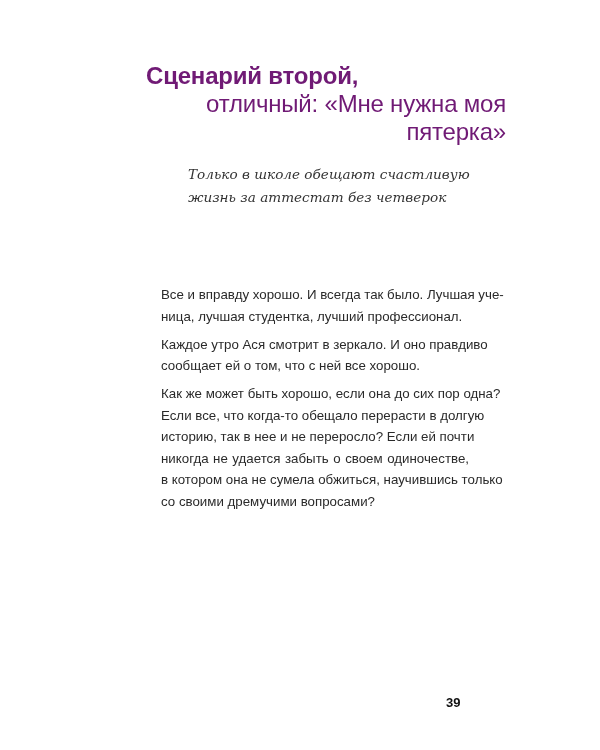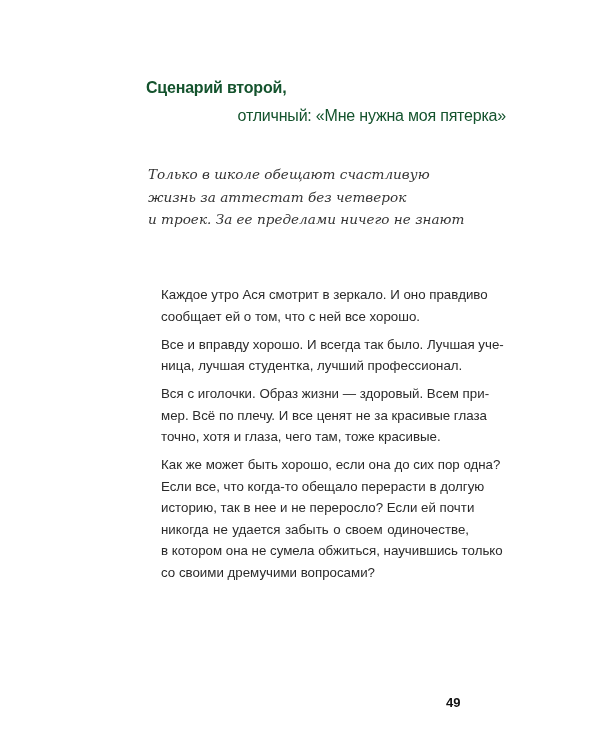--- a/index.html
+++ b/index.html
@@ -1,63 +1,57 @@
 <!DOCTYPE html>
 <html><head>
 <meta charset="utf-8">
 <style>
   html, body { margin: 0; padding: 0; background: #ffffff; }
   body { width: 600px; height: 750px; position: relative; overflow: hidden; color: #1a1a1a; }
   .page { position: absolute; left: 0; top: 0; width: 600px; height: 750px; background: #fff; }
-  .title { position: absolute; left: 146px; top: 74px; width: 360px; font-family: "Liberation Sans", sans-serif; font-size: 16px; line-height: 28px; color: #14532d; }
+  .title { position: absolute; left: 146px; top: 62px; width: 360px; font-family: "Liberation Sans", sans-serif; font-size: 24px; line-height: 28px; color: #701a75; }
   .title .t1 { font-weight: bold; display: block; letter-spacing: -0.2px; }
   .title .t2 { font-weight: normal; display: block; letter-spacing: -0.2px; text-align: right; }
   .epigraph { position: absolute; left: 148px; top: 163px; width: 270px; font-family: "DejaVu Serif", serif; font-style: italic; font-size: 13.6px; line-height: 22.5px; color: #333; }
-  .epigraph span { display: block; white-space: nowrap; }
+  .epigraph span { display: block; white-space: nowrap; margin-left: 40px; }
   .body { position: absolute; left: 161px; top: 284px; width: 308px; font-family: "Liberation Sans", sans-serif; font-size: 13.3px; line-height: 21.5px; color: #2a2a2a; }
   .para { margin: 0 0 6.5px 0; }
   .para span { display: block; white-space: nowrap; text-align: justify; text-align-last: justify; }
   .para span.last { text-align-last: left; }
   .pagenum { position: absolute; left: 446px; top: 695px; font-family: "Liberation Sans", sans-serif; font-weight: bold; font-size: 13px; color: #111; }
 </style>
 </head>
 <body>
 
 <div class="page">
   <div class="title">
     <span class="t1">Сценарий второй,</span>
     <span class="t2">отличный: «Мне нужна моя пятерка»</span>
   </div>
 
   <div class="epigraph">
     <span>Только в школе обещают счастливую</span>
     <span>жизнь за аттестат без четверок</span>
-    <span>и троек. За ее пределами ничего не знают</span>
   </div>
 
   <div class="body">
-    <div class="para">
-      <span>Каждое утро Ася смотрит в зеркало. И оно правдиво</span>
-      <span class="last">сообщает ей о том, что с ней все хорошо.</span>
-    </div>
     <div class="para">
       <span>Все и вправду хорошо. И всегда так было. Лучшая уче-</span>
       <span class="last">ница, лучшая студентка, лучший профессионал.</span>
     </div>
     <div class="para">
-      <span>Вся с иголочки. Образ жизни — здоровый. Всем при-</span>
-      <span>мер. Всё по плечу. И все ценят не за красивые глаза</span>
-      <span class="last">точно, хотя и глаза, чего там, тоже красивые.</span>
+      <span>Каждое утро Ася смотрит в зеркало. И оно правдиво</span>
+      <span class="last">сообщает ей о том, что с ней все хорошо.</span>
     </div>
     <div class="para">
       <span>Как же может быть хорошо, если она до сих пор одна?</span>
       <span>Если все, что когда-то обещало перерасти в долгую</span>
       <span>историю, так в нее и не переросло? Если ей почти</span>
       <span>никогда не удается забыть о своем одиночестве,</span>
       <span>в котором она не сумела обжиться, научившись только</span>
       <span class="last">со своими дремучими вопросами?</span>
     </div>
     <div class="para">
     </div>
   </div>
 
-  <div class="pagenum">49</div>
+  <div class="pagenum">39</div>
 </div>
 
 </body></html>

